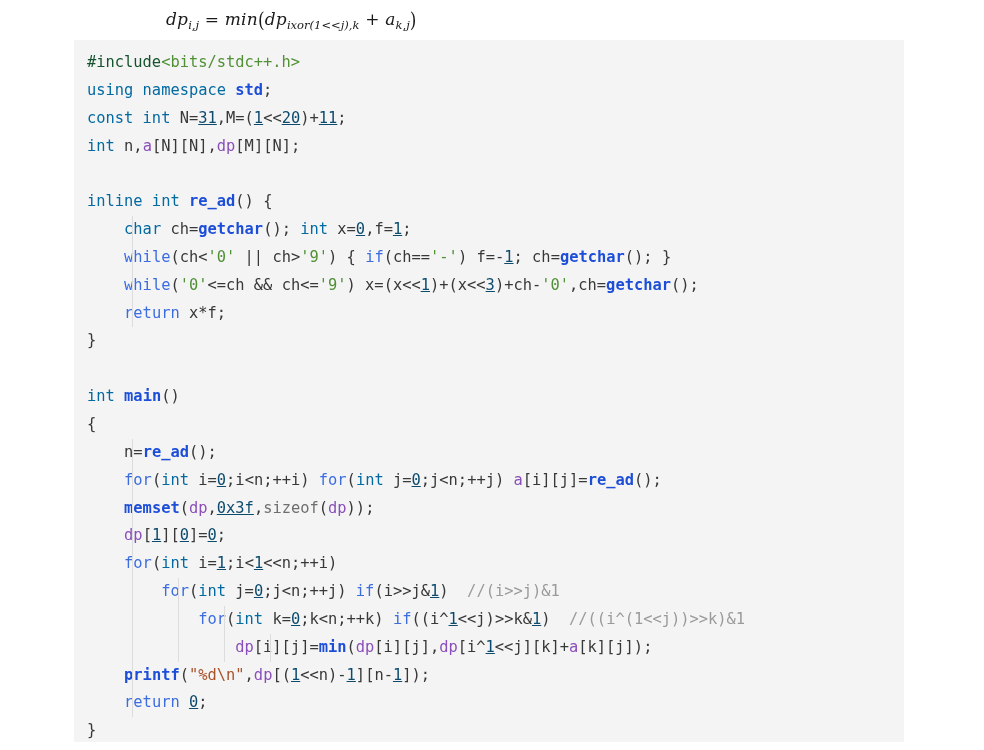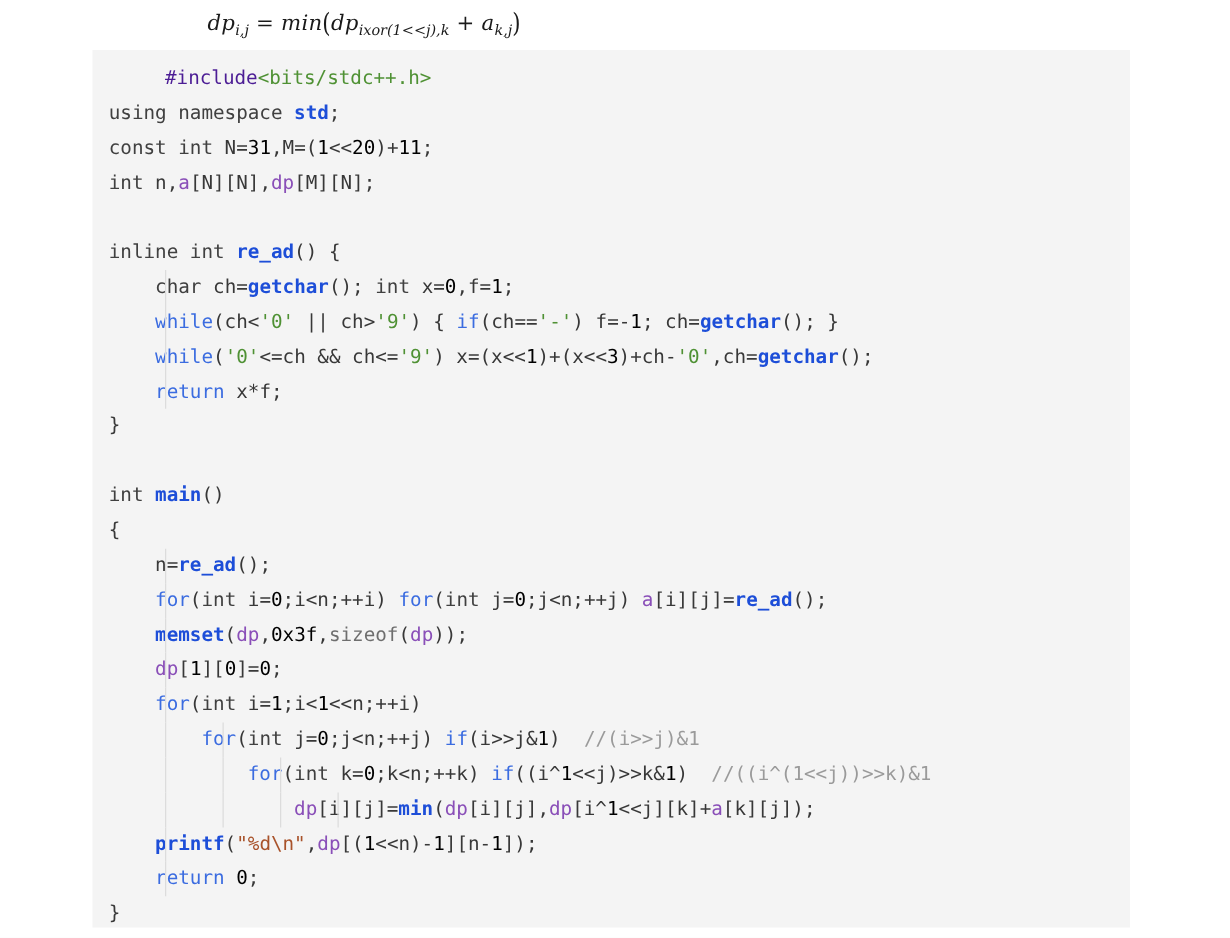--- a/index.html
+++ b/index.html
@@ -87,27 +87,27 @@
     width: 1px;
     height: 27.85px;
     background: #dcdcdc;
   }
   .g1 { left: 45px; }
   .g2 { left: 91px; }
   .g3 { left: 137px; }
   .g4 { left: 183px; }
 
   
-  .kw   { color: #404040; }            
+  .kw   { color: #0369a1; }            
   .ctl  { color: #3b6ce0; }            
-  .pre  { color: #4c1d95; margin-left: 45px; }            
+  .pre  { color: #14532d; }            
   .inc  { color: #4f9134; }            
   .fn   { color: #1d4ed8; font-weight: bold; }  
   .std  { color: #1d4ed8; font-weight: bold; }
-  .num  { color: #000000; }
+  .num  { color: #0c4a6e; text-decoration: underline; }
   .str  { color: #a8522a; }
   .cmt  { color: #9a9a9a; }
   .id   { color: #8a4fb8; }            
   .sizeof { color: #6e6e6e; margin-top: 20px; }
   .op   { color: #383838; }
   .brace{ color: #383838; }
 </style>
 </head>
 <body>
 

